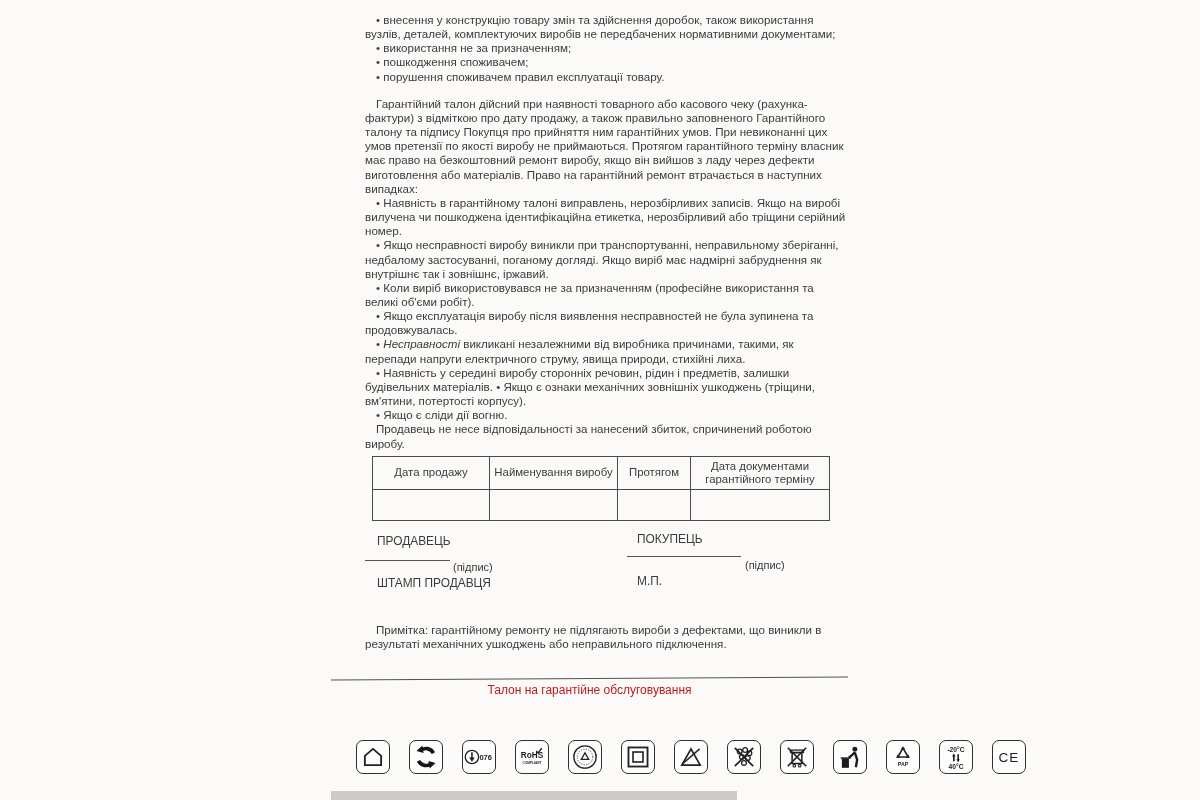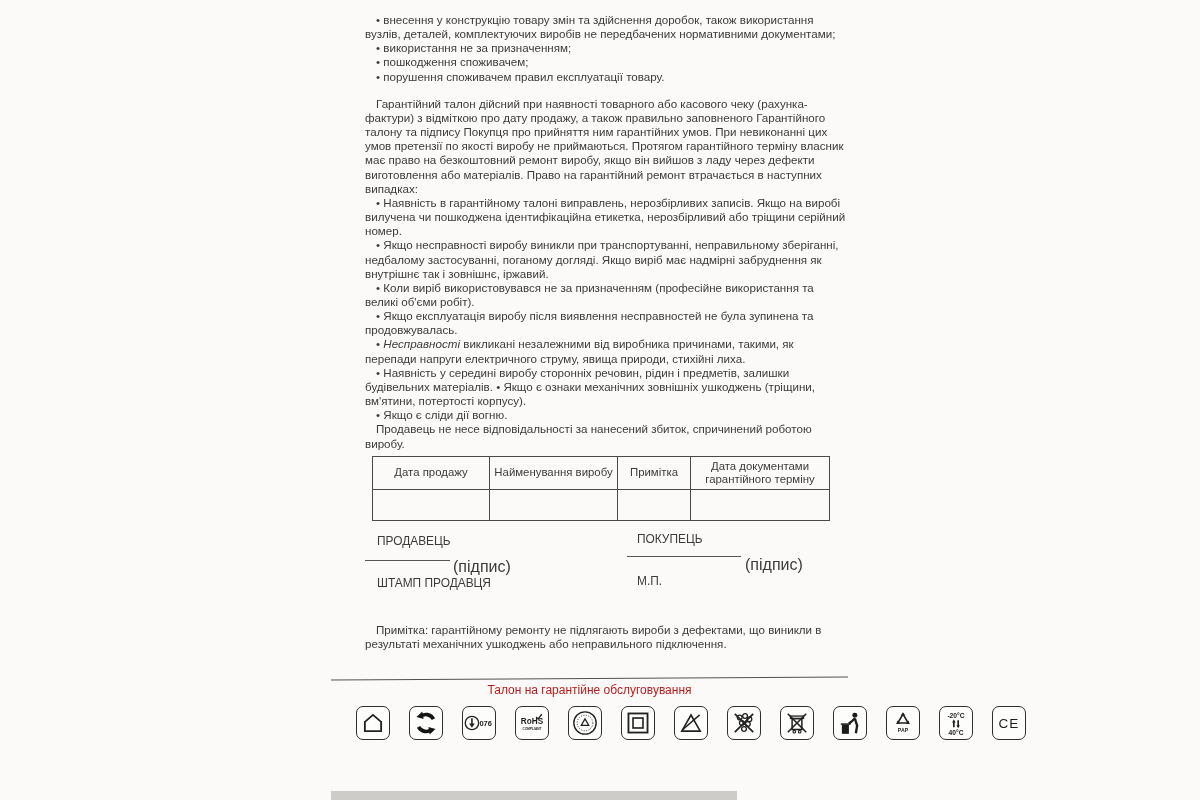--- a/index.html
+++ b/index.html
@@ -20,31 +20,31 @@
   }
   .sale-table th,.sale-table td{border:1px solid #4a4a4a;}
   .sale-table th{
     font-weight:normal;font-size:11.4px;line-height:13px;
     padding:3px 2px;text-align:center;vertical-align:middle;height:26px;
   }
   .sale-table td{height:28px;}
   .sig-block{position:relative;height:84px;margin-top:11px;font-size:11.9px;}
   .sig-item{position:absolute;white-space:nowrap;}
   .sig-line{position:absolute;border-top:1px solid #555;}
-  .caption{font-size:16px;text-align:center;}
+  .caption{font-size:11px;text-align:center;}
   .note{margin-top:7px;}
   .footer-rule{
     position:absolute;left:331px;top:678px;width:517px;height:1px;
     background:#525252;transform:rotate(-0.35deg);
   }
   .footer-title{
     position:absolute;left:331px;top:683px;width:517px;text-align:center;
     font-size:12px;color:#b91c1c;
   }
-  .icons-row{position:absolute;left:356px;top:706px;display:flex;gap:19px;}
+  .icons-row{position:absolute;left:356px;top:740px;display:flex;gap:19px;}
   .ic{
     width:34px;height:34px;border:1.8px solid #2f2f2f;border-radius:7px;
     display:flex;align-items:center;justify-content:center;
     background:#fdfdfc;box-sizing:border-box;
   }
   .ic svg{display:block;}
   .bottom-strip{
     position:absolute;left:331px;top:791px;width:406px;height:9px;
     background:#a8a6a1;opacity:.55;
   }
@@ -75,21 +75,21 @@
     <colgroup>
         <col style="width:117px">
         <col style="width:128px">
         <col style="width:73px">
         <col style="width:139px">
       </colgroup>
     <thead>
       <tr>
         <th>Дата продажу</th>
         <th>Найменування виробу</th>
-        <th>Примітка</th>
+        <th>Протягом</th>
         <th>Дата документами гарантійного терміну</th>
       </tr>
     </thead>
     <tbody>
       <tr>
         <td></td>
         <td></td>
         <td></td>
         <td></td>
       </tr>

